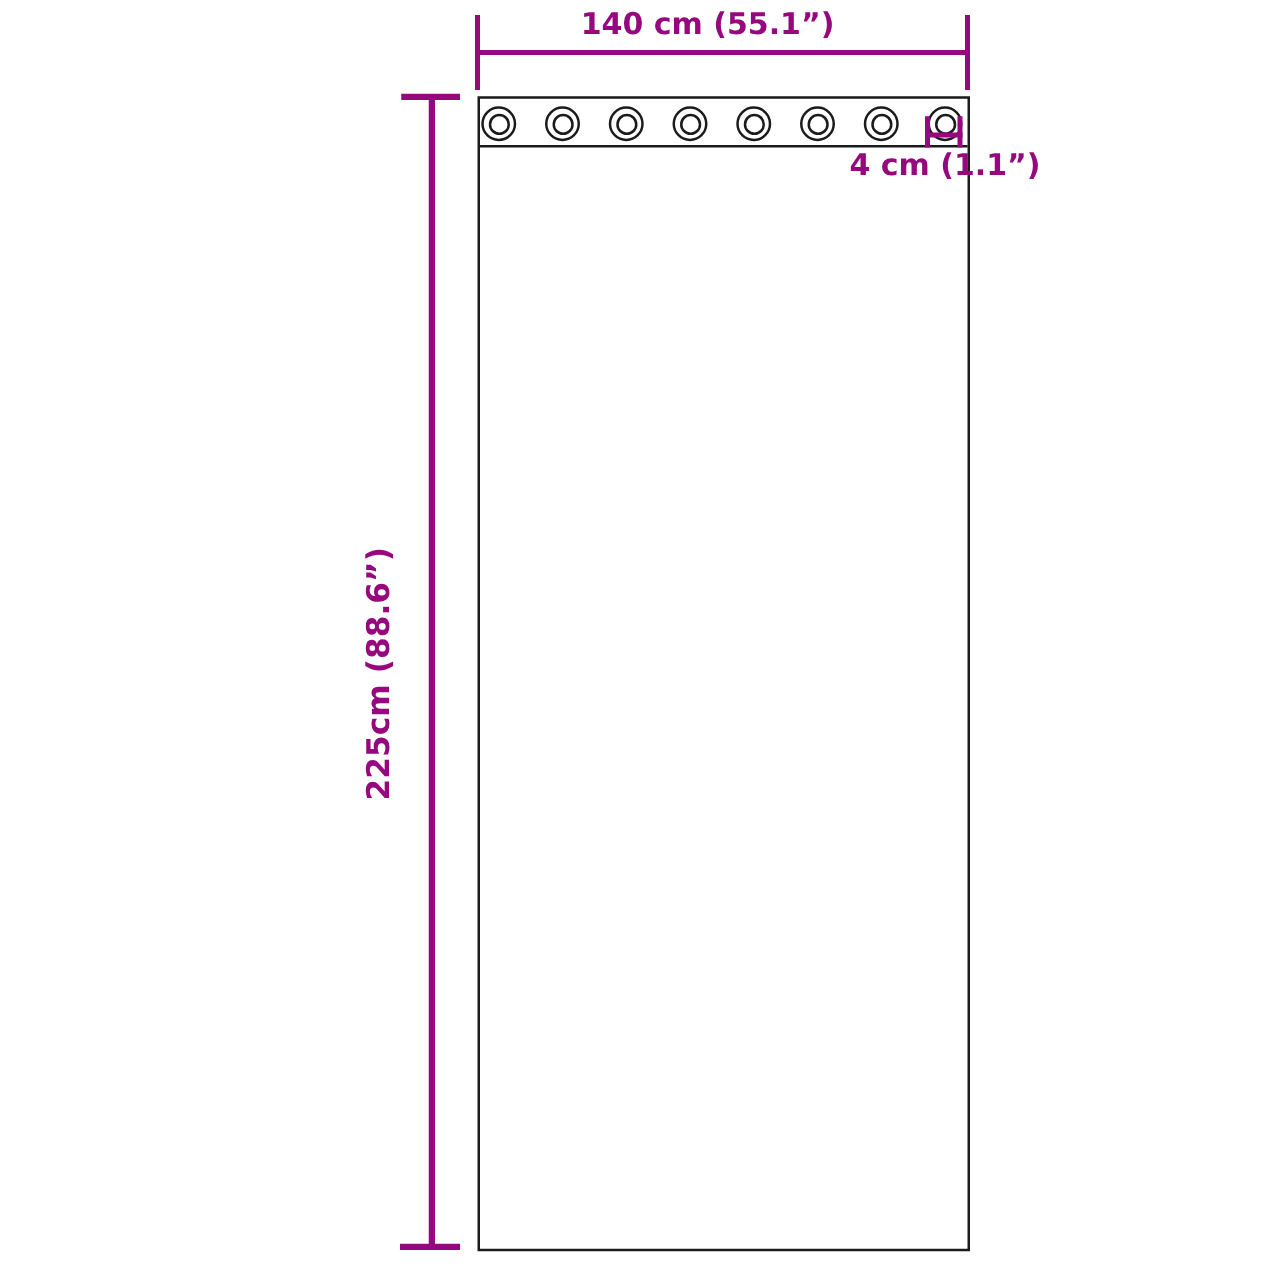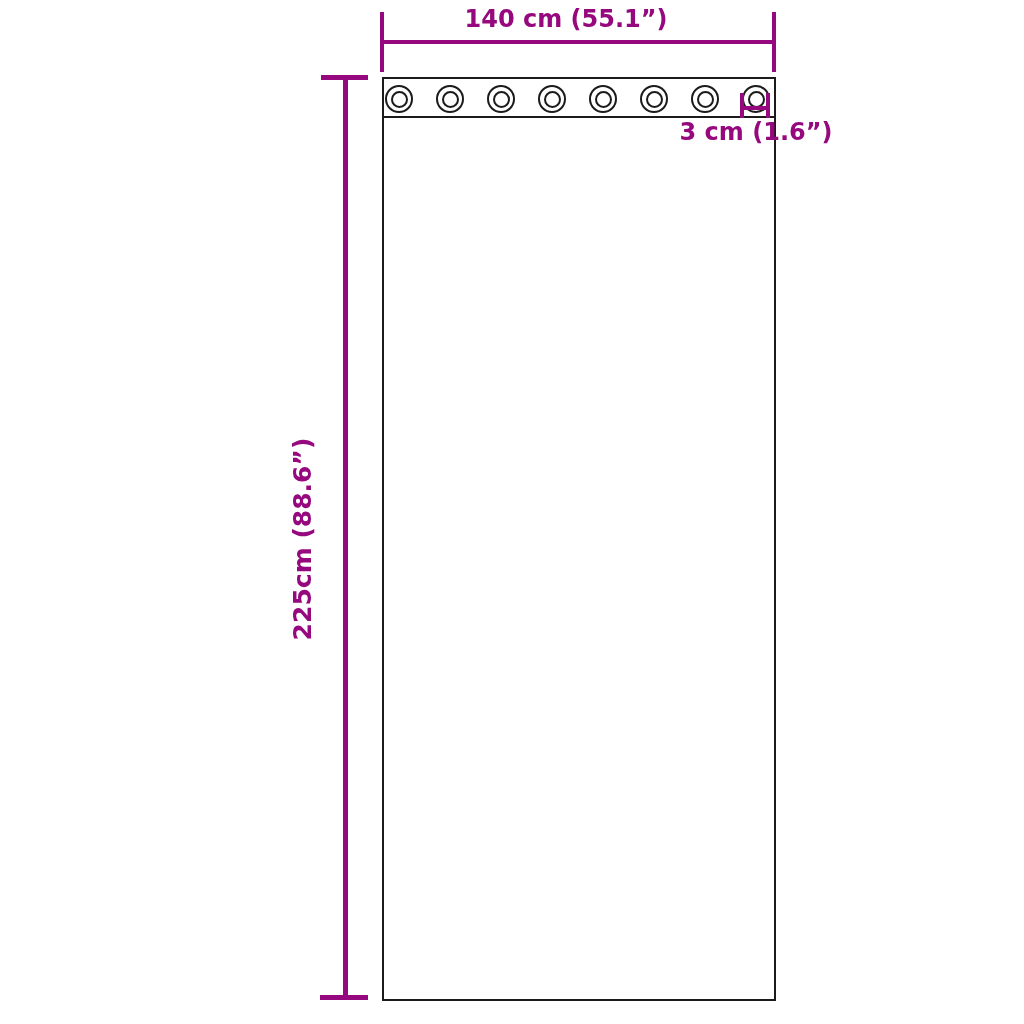--- a/index.html
+++ b/index.html
@@ -153,15 +153,15 @@
   <div class="dim height-dim-line"></div>
   <div class="dim height-tick-top"></div>
   <div class="dim height-tick-bottom"></div>
 
   <div class="dim grommet-tick-left"></div>
   <div class="dim grommet-tick-right"></div>
   <div class="dim grommet-dim-bar"></div>
 
   <div class="dim-label width-label">140 cm (55.1”)</div>
   <div class="dim-label height-label">225cm (88.6”)</div>
-  <div class="dim-label grommet-label">3 cm (1.6”)</div>
+  <div class="dim-label grommet-label">4 cm (1.1”)</div>
 
 </div>
 
 </body></html>

